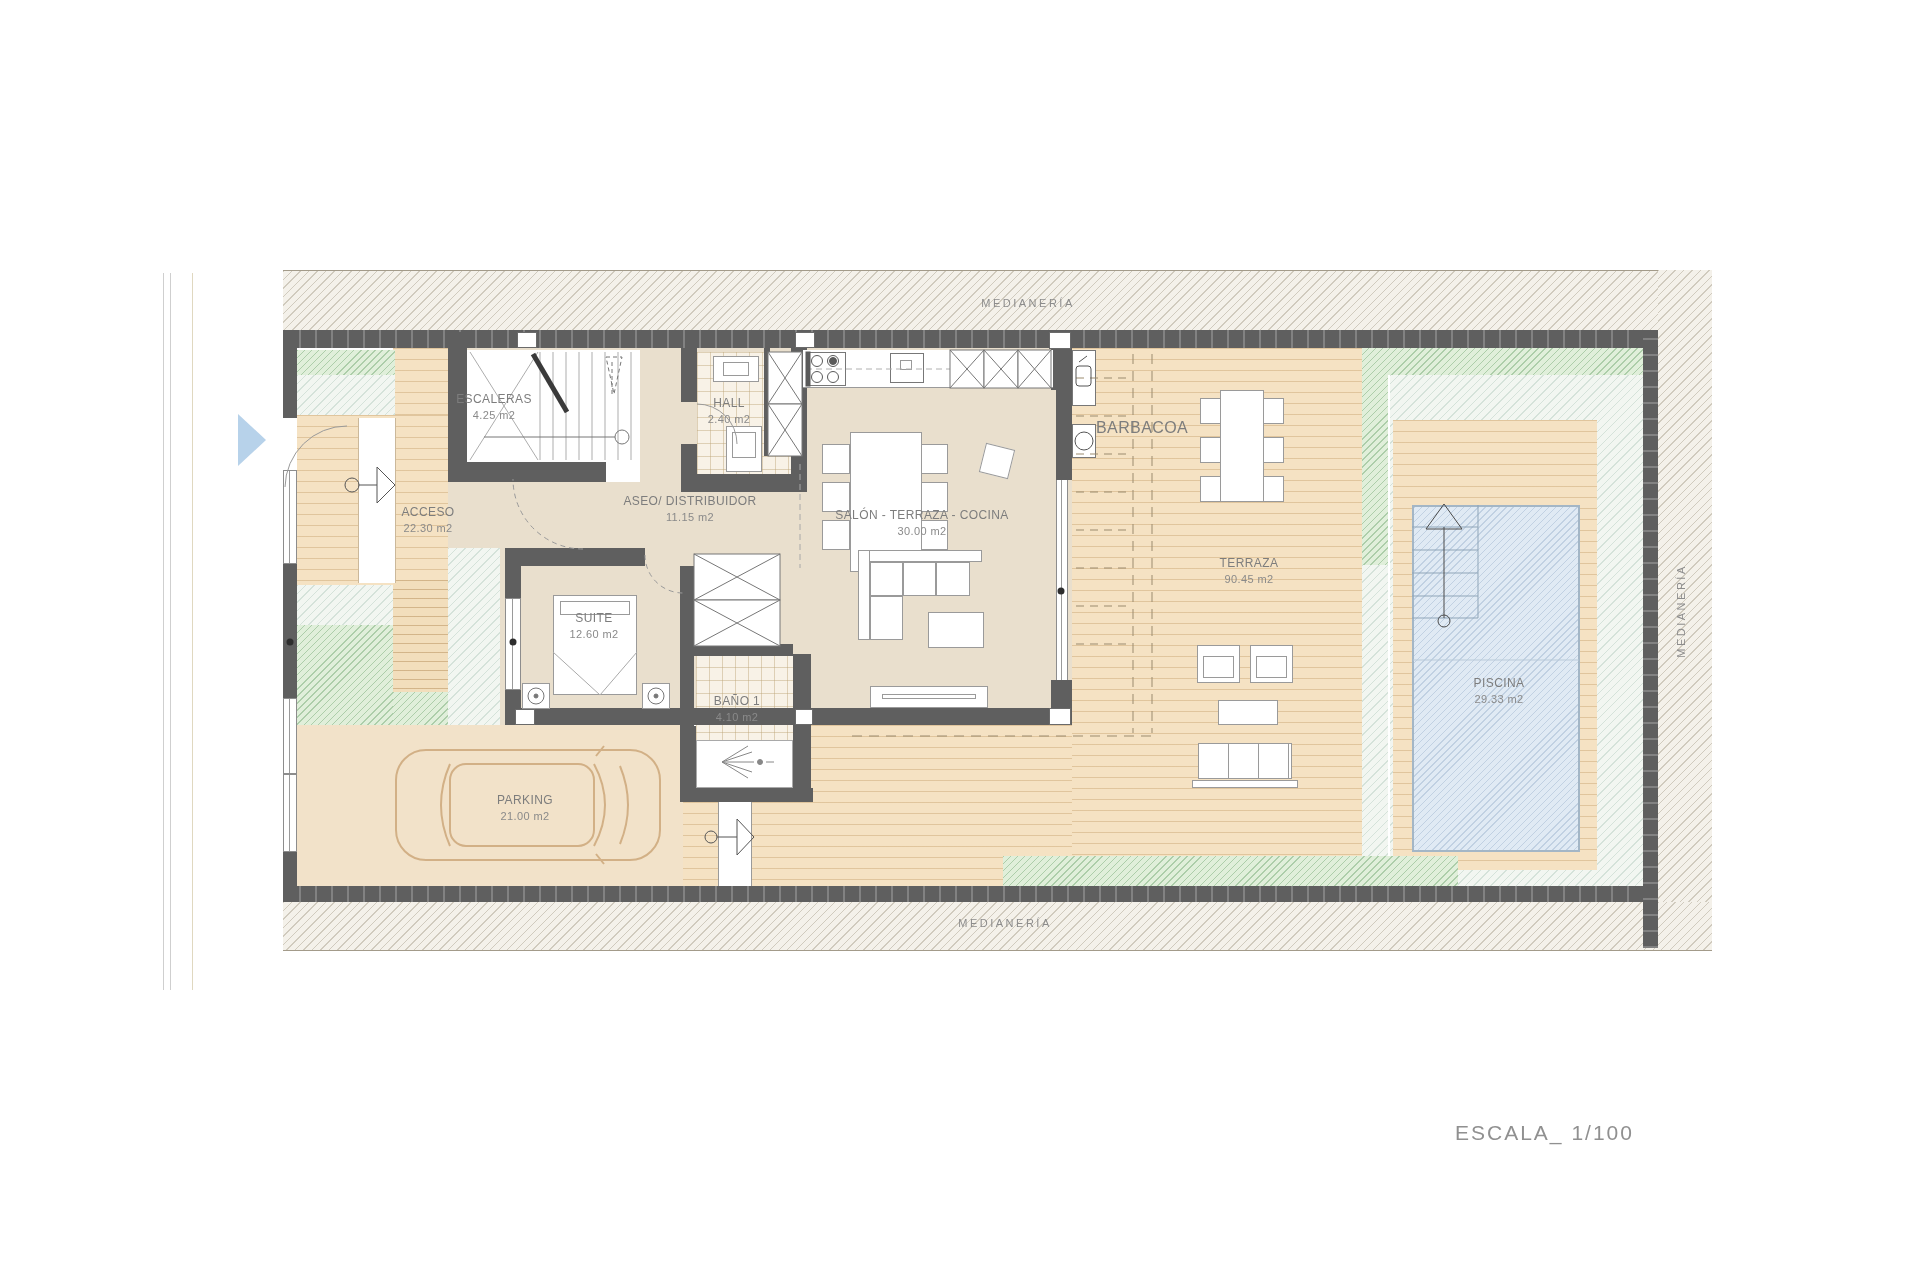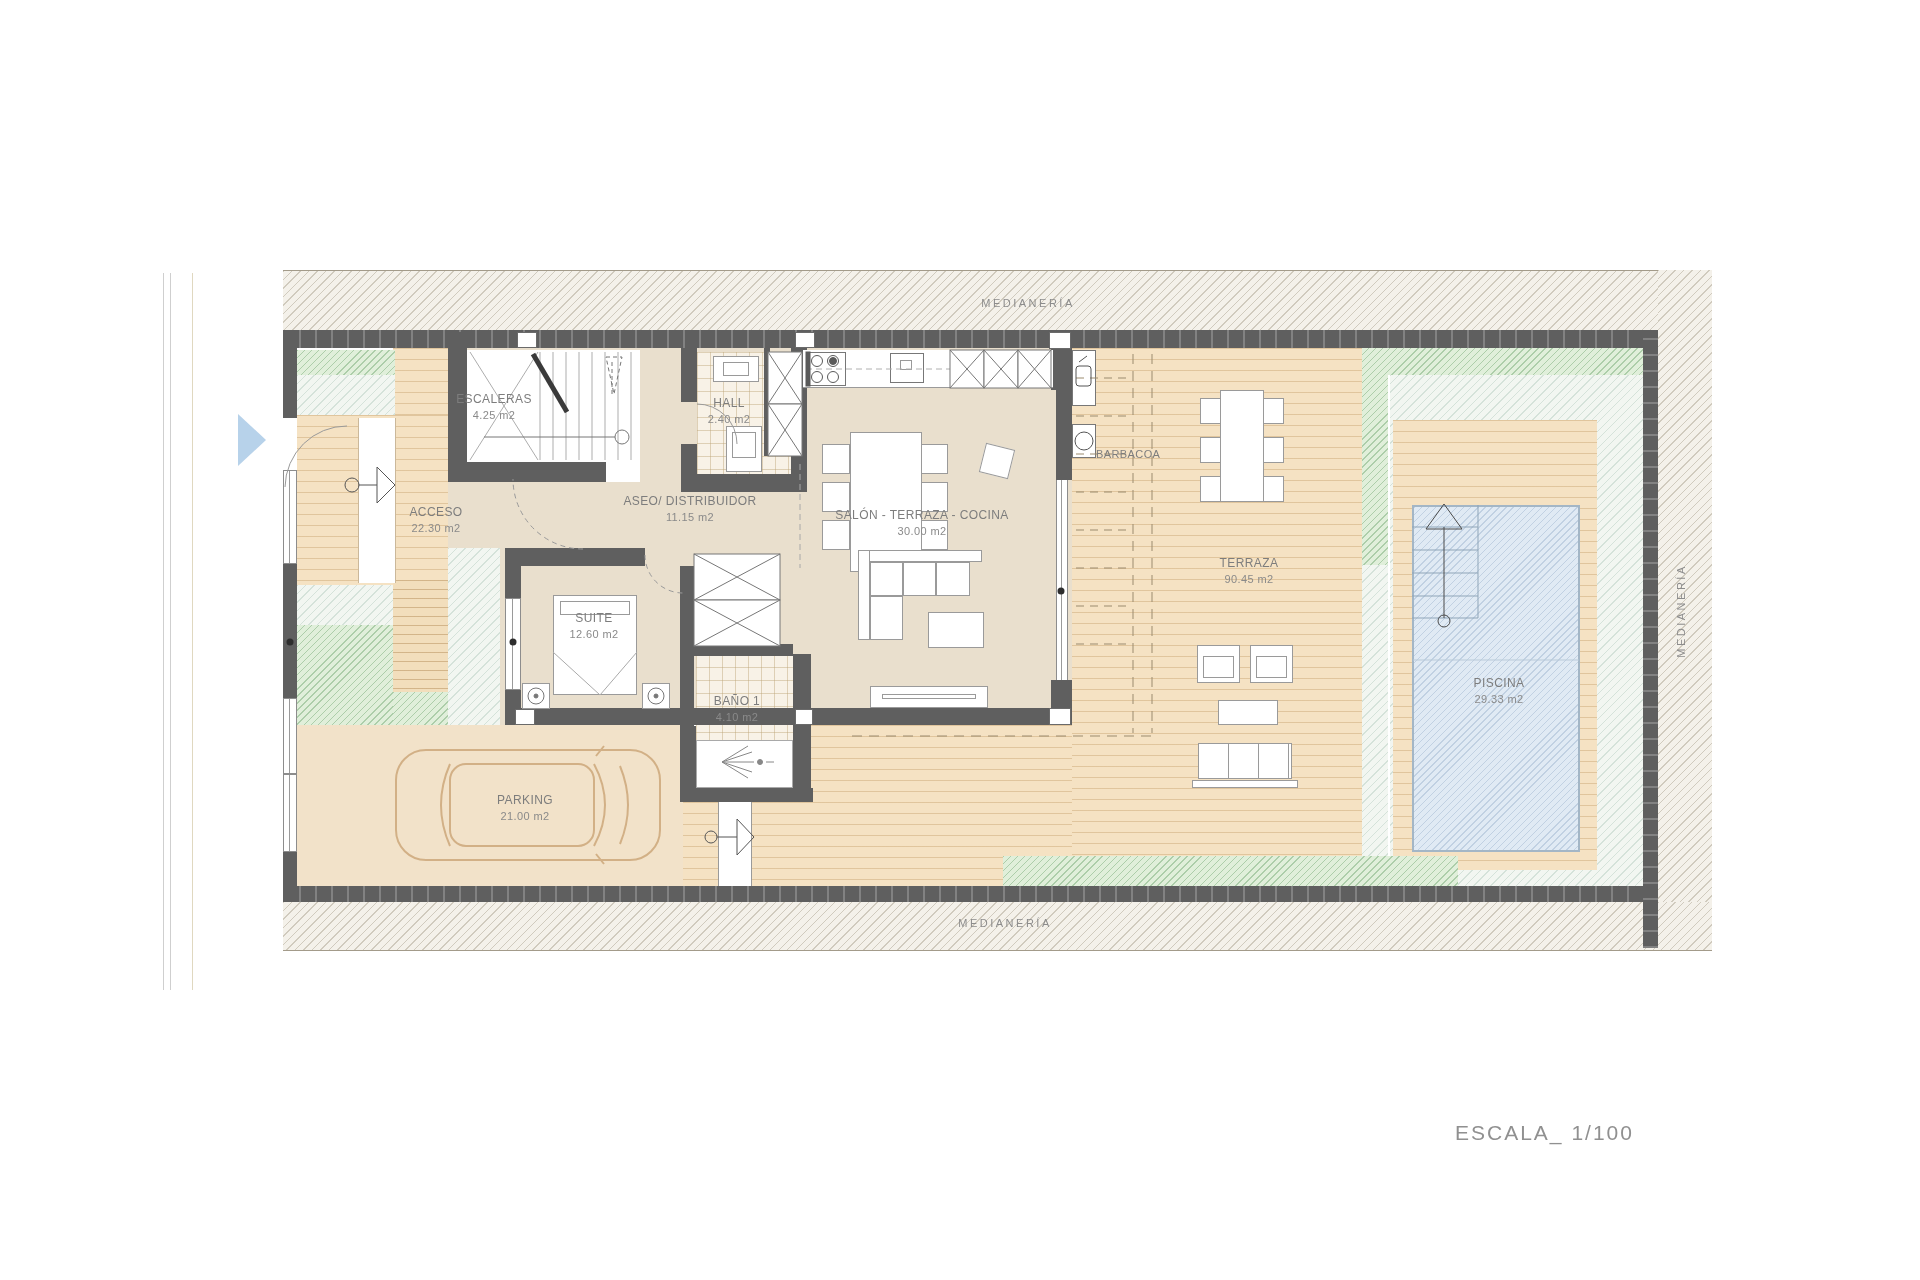--- a/index.html
+++ b/index.html
@@ -302,21 +302,21 @@
     <span class="rl-area">2.40 m2</span>
   </div>
   <div class="room-label" style="left:570px;top:494px;width:240px;">
     <span class="rl-name">ASEO/ DISTRIBUIDOR</span>
     <span class="rl-area">11.15 m2</span>
   </div>
   <div class="room-label" style="left:792px;top:508px;width:260px;">
     <span class="rl-name">SALÓN - TERRAZA - COCINA</span>
     <span class="rl-area">30.00 m2</span>
   </div>
-  <div class="room-label" style="left:376px;top:505px;width:120px;">
+  <div class="room-label" style="left:368px;top:505px;width:120px;">
     <span class="rl-name">ACCESO</span>
     <span class="rl-area">22.30 m2</span>
   </div>
   <div class="room-label" style="left:534px;top:611px;width:120px;">
     <span class="rl-name">SUITE</span>
     <span class="rl-area">12.60 m2</span>
   </div>
   <div class="room-label" style="left:677px;top:694px;width:120px;">
     <span class="rl-name">BAÑO 1</span>
     <span class="rl-area">4.10 m2</span>
@@ -326,21 +326,21 @@
     <span class="rl-area">21.00 m2</span>
   </div>
   <div class="room-label" style="left:1179px;top:556px;width:140px;">
     <span class="rl-name">TERRAZA</span>
     <span class="rl-area">90.45 m2</span>
   </div>
   <div class="room-label" style="left:1429px;top:676px;width:140px;">
     <span class="rl-name">PISCINA</span>
     <span class="rl-area">29.33 m2</span>
   </div>
-  <div class="room-label" style="left:1096px;top:447px;width:90px;text-align:left;font-size:11px;">
+  <div class="room-label" style="left:1096px;top:418px;width:90px;text-align:left;font-size:16px;">
     <span class="rl-name">BARBACOA</span>
   </div>
 
   <div class="bnd-label" style="left:948px;top:297px;width:160px;">MEDIANERÍA</div>
   <div class="bnd-label" style="left:925px;top:917px;width:160px;">MEDIANERÍA</div>
   <div class="bnd-label" style="left:1621px;top:605px;width:120px;transform:rotate(-90deg);">MEDIANERÍA</div>
 
   <div class="scale-label" style="left:1455px;top:1121px;">ESCALA_ 1/100</div>
 
 </div>

